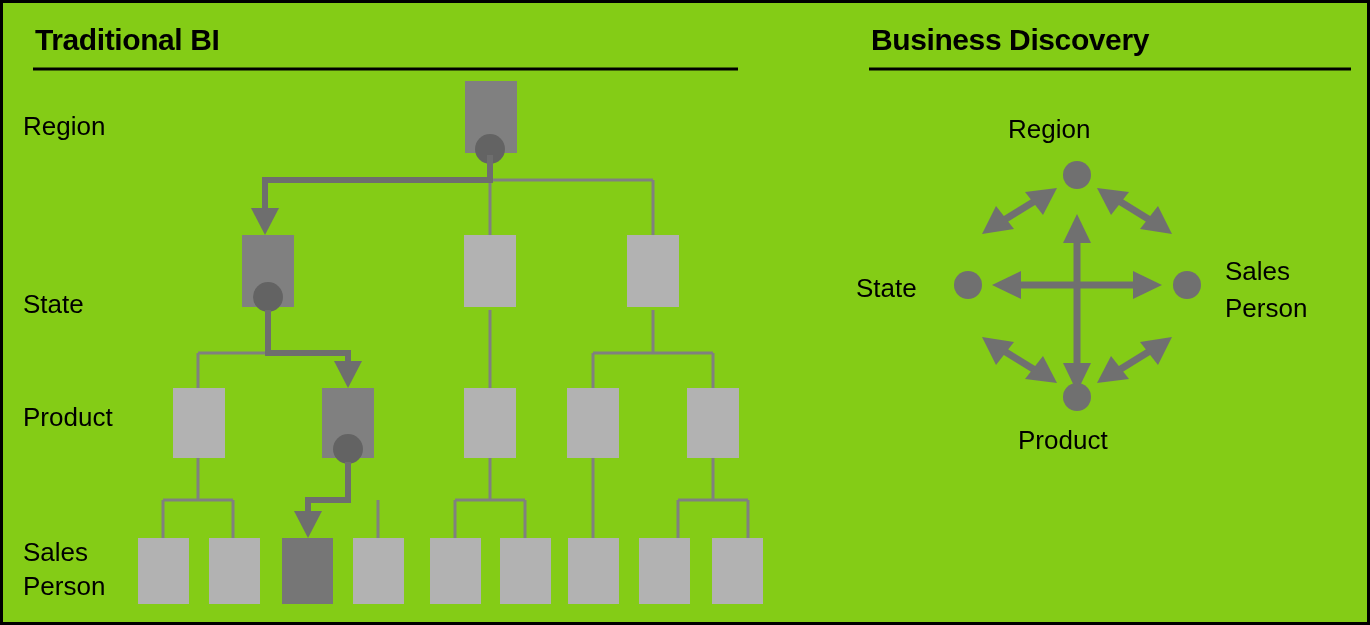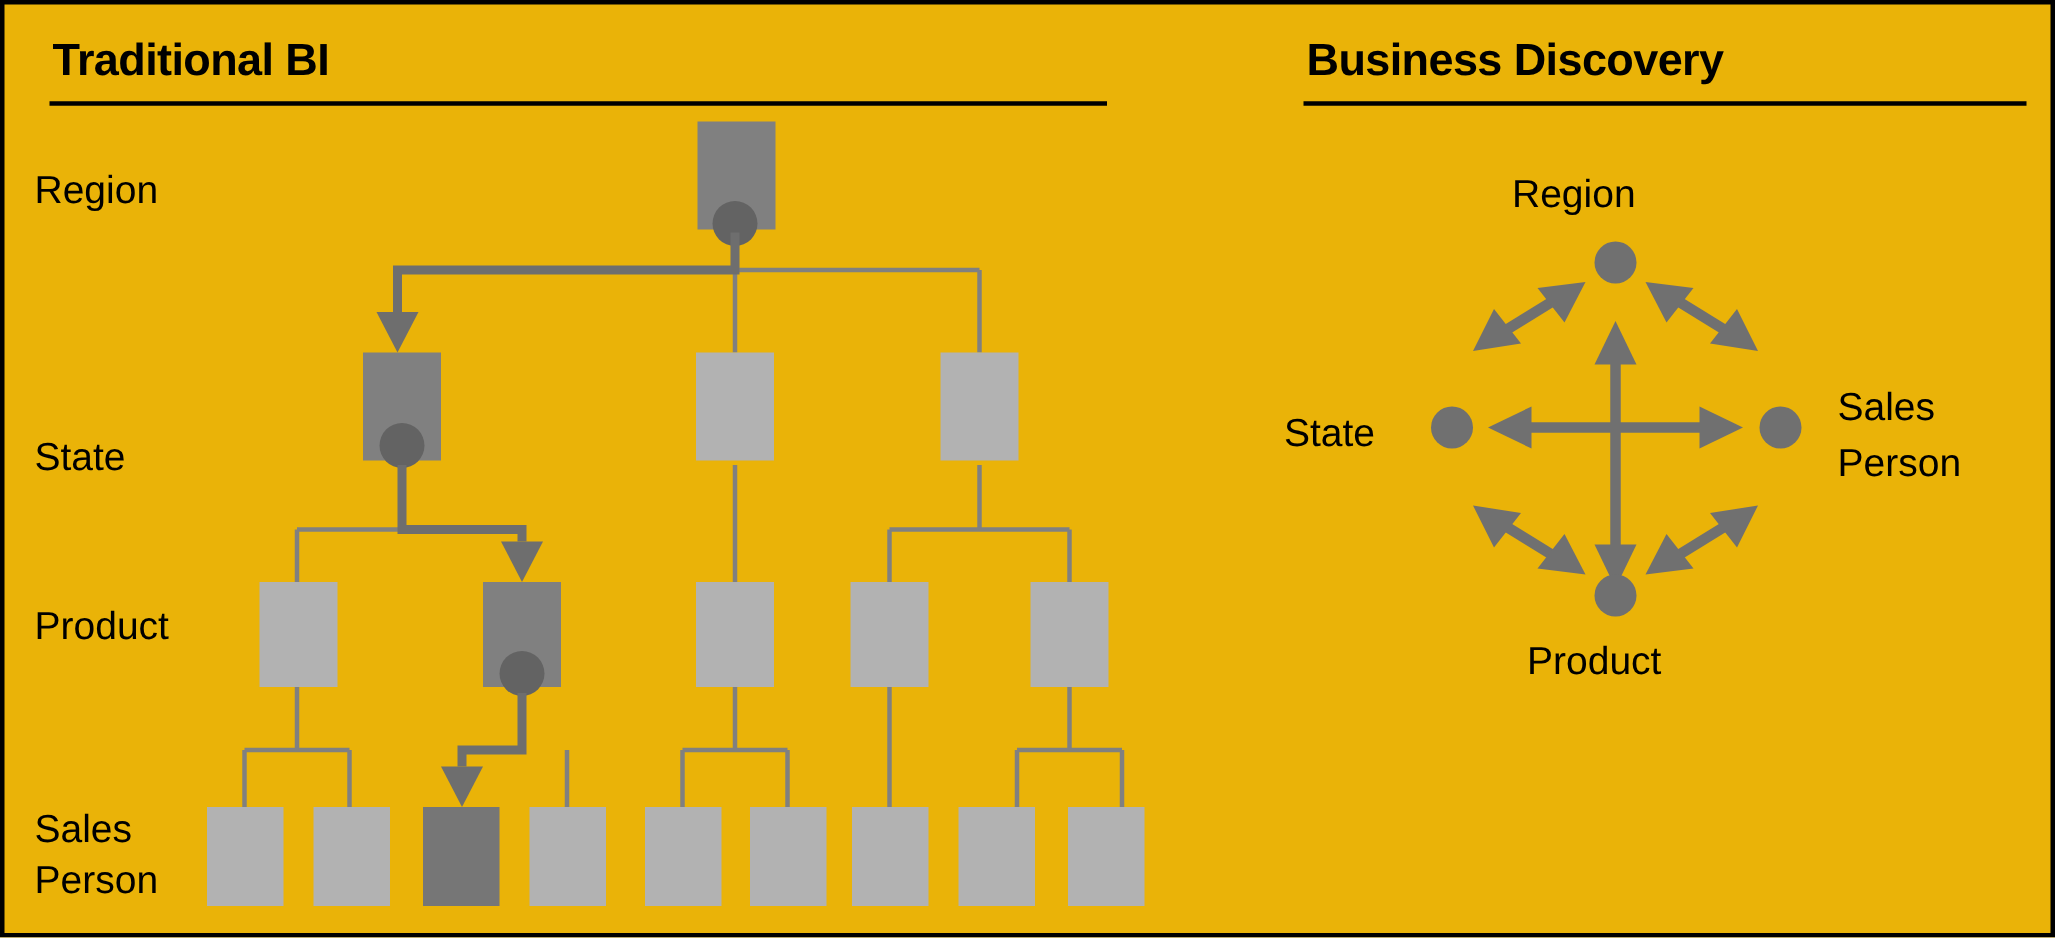--- a/index.html
+++ b/index.html
@@ -10,21 +10,21 @@
   body {
     width: 1370px;
     height: 625px;
     font-family: "Liberation Sans", sans-serif;
     overflow: hidden;
   }
   #figure {
     position: relative;
     width: 1370px;
     height: 625px;
-    background: #eab308;
+    background: #84cc16;
     box-sizing: border-box;
     border: 3px solid #000000;
   }
   svg.layer {
     position: absolute;
     left: 0;
     top: 0;
     width: 1370px;
     height: 625px;
   }

